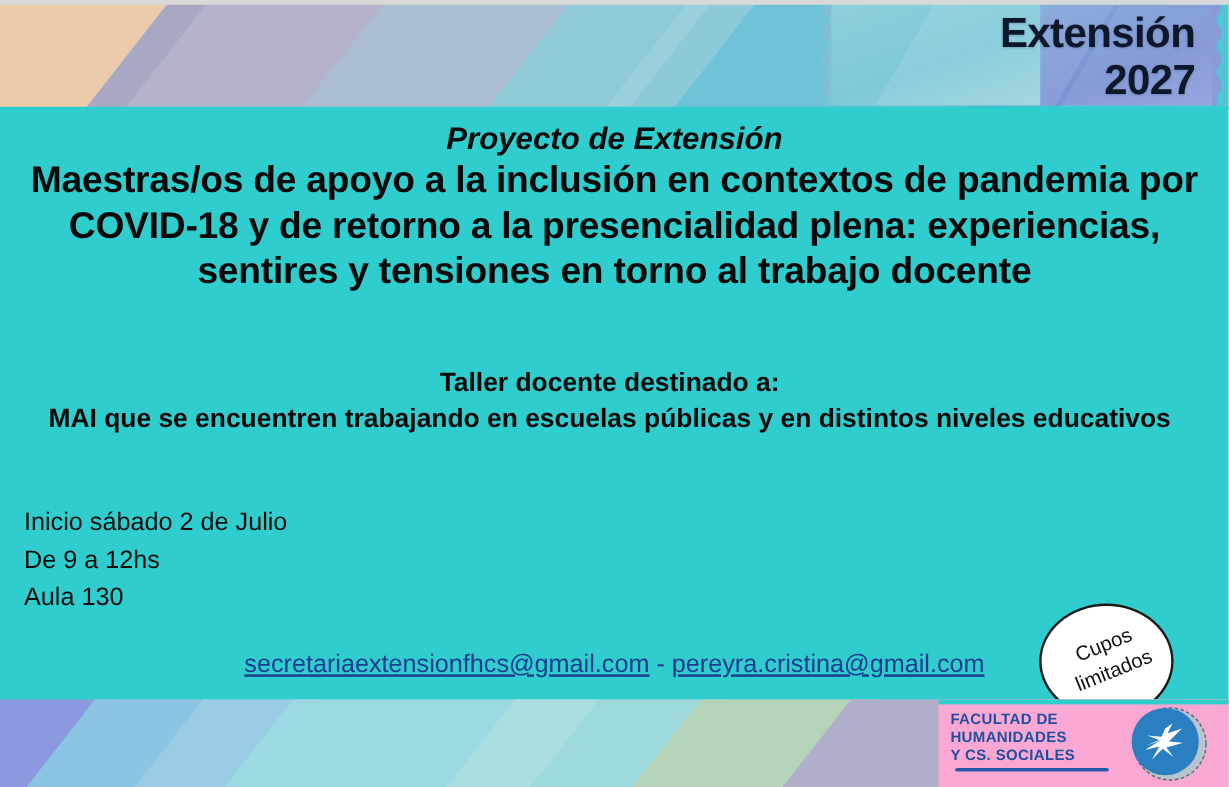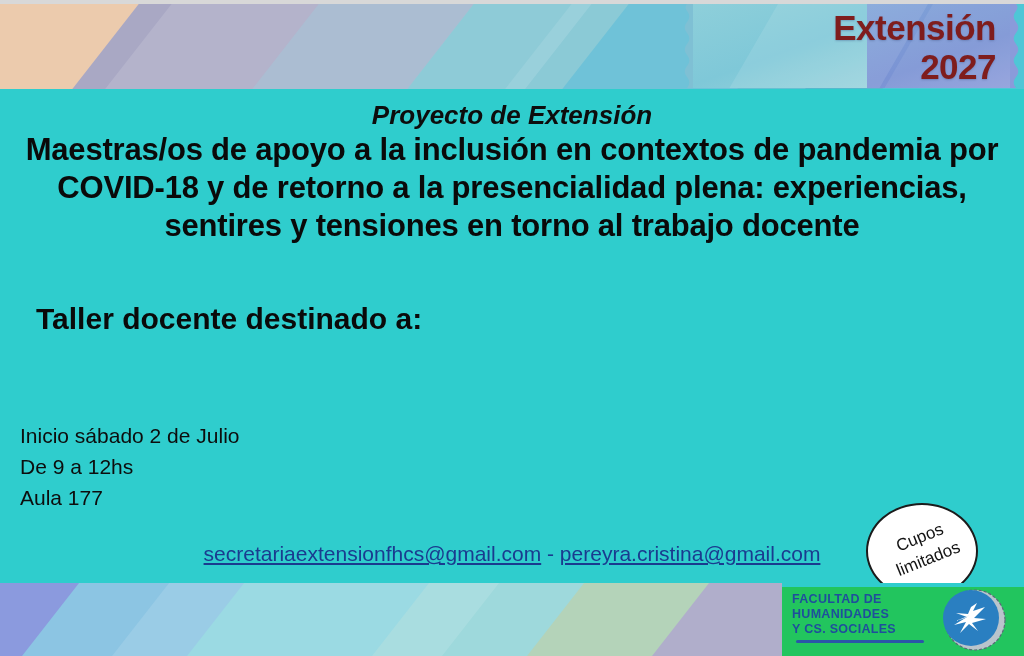--- a/index.html
+++ b/index.html
@@ -107,21 +107,21 @@
     width: 9px;
     height: 84px;
   }
   .scallop-left  { left: 0px; }
   .scallop-right { left: 326px; }
 
   .stamp-text {
     position: absolute;
     left: 8px; top: 0;
     width: 318px; height: 84px;
-    color: #7f1d1d;
+    color: #0f172a;
     text-align: right;
     padding-right: 14px;
     box-sizing: border-box;
     font-weight: bold;
     letter-spacing: -0.5px;
     text-shadow: 0 1px 2px rgba(60,80,130,0.35);
   }
   .stamp-line1 {
     font-size: 35px;
     line-height: 40px;
@@ -160,24 +160,24 @@
     text-align: center;
     font-size: 31px;
     font-weight: bold;
     line-height: 38px;
     color: #0a0a0a;
     letter-spacing: -0.2px;
   }
 
   .audience {
     position: absolute;
-    left: 36px; top: 215px;
+    left: 16px; top: 215px;
     width: 984px;
-    text-align: left;
-    font-size: 30px;
+    text-align: center;
+    font-size: 22px;
     font-weight: bold;
     line-height: 30px;
     color: #0a0a0a;
   }
 
   .details {
     position: absolute;
     left: 20px; top: 331px;
     width: 984px;
     text-align: left;
@@ -261,21 +261,21 @@
     transform: skewX(-38deg);
   }
 
   
   .logo-panel {
     position: absolute;
     left: 782px;
     top: 583px;
     width: 242px;
     height: 73px;
-    background: #22c55e;
+    background: #f9a8d4;
   }
   .logo-text {
     position: absolute;
     left: 10px; top: 9px;
     width: 142px;
     color: #1f4e9c;
     font-size: 12.5px;
     font-weight: bold;
     line-height: 15px;
     letter-spacing: 0.3px;
@@ -345,26 +345,27 @@
   </div>
 
   <div class="teal">
 
     <div class="subtitle">Proyecto de Extensión</div>
 
     <div class="title">Maestras/os de apoyo a la inclusión en contextos de pandemia por COVID-18 y de retorno a la presencialidad plena: experiencias, sentires y tensiones en torno al trabajo docente</div>
 
     <div class="audience">
       <div>Taller docente destinado a:</div>
+      <div>MAI que se encuentren trabajando en escuelas públicas y en distintos niveles educativos</div>
     </div>
 
     <div class="details">
       <span class="detail-line">Inicio sábado 2 de Julio</span>
       <span class="detail-line">De 9 a 12hs</span>
-      <span class="detail-line">Aula 177</span>
+      <span class="detail-line">Aula 130</span>
     </div>
 
     <div class="emails">
       <a href="#">secretariaextensionfhcs@gmail.com</a><span class="email-sep"> - </span><a href="#">pereyra.cristina@gmail.com</a>
     </div>
 
     <div class="badge">
       <div class="badge-text">
         <span>Cupos</span>
         <span>limitados</span>

